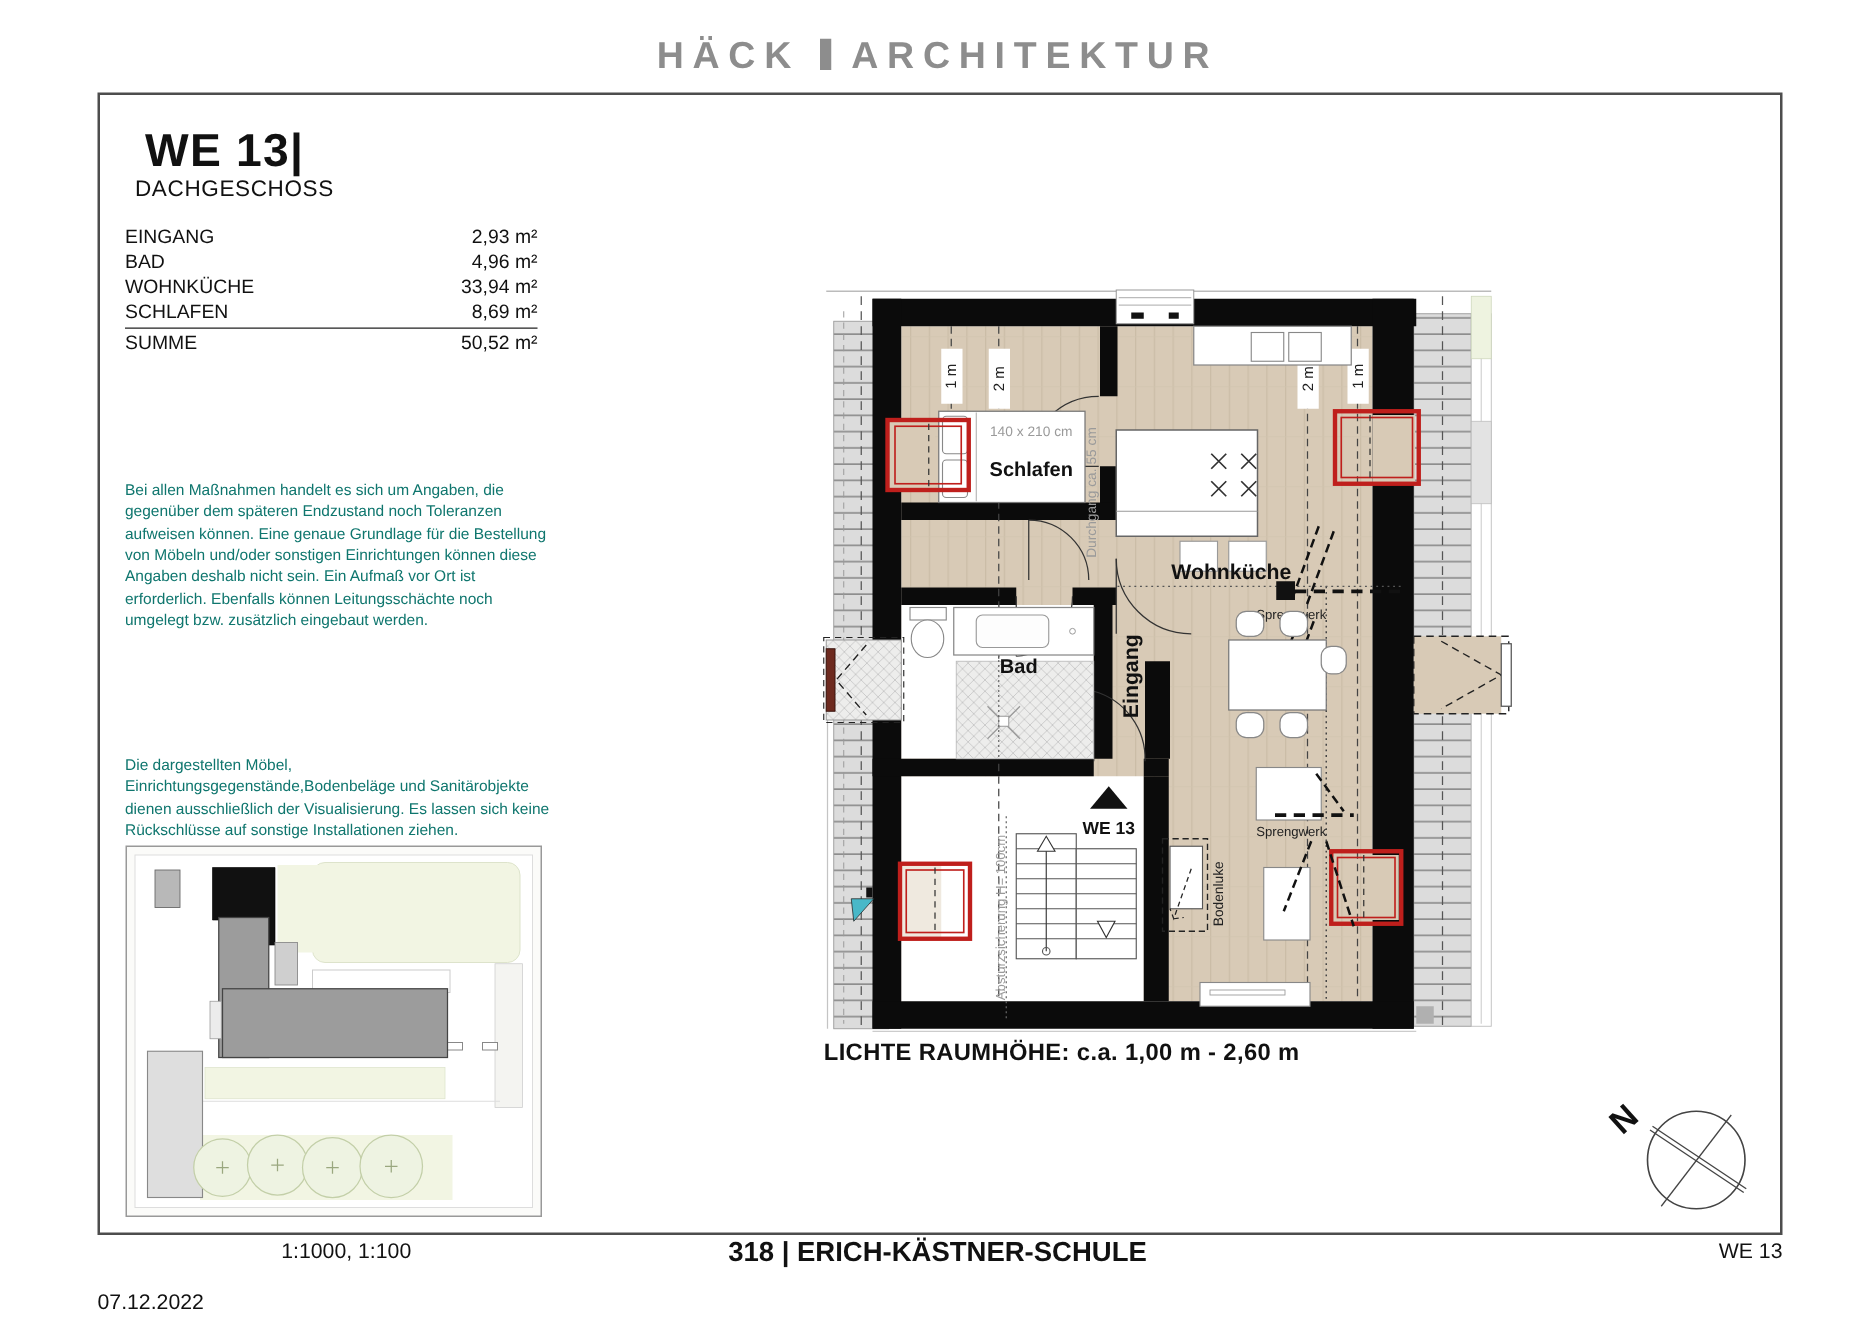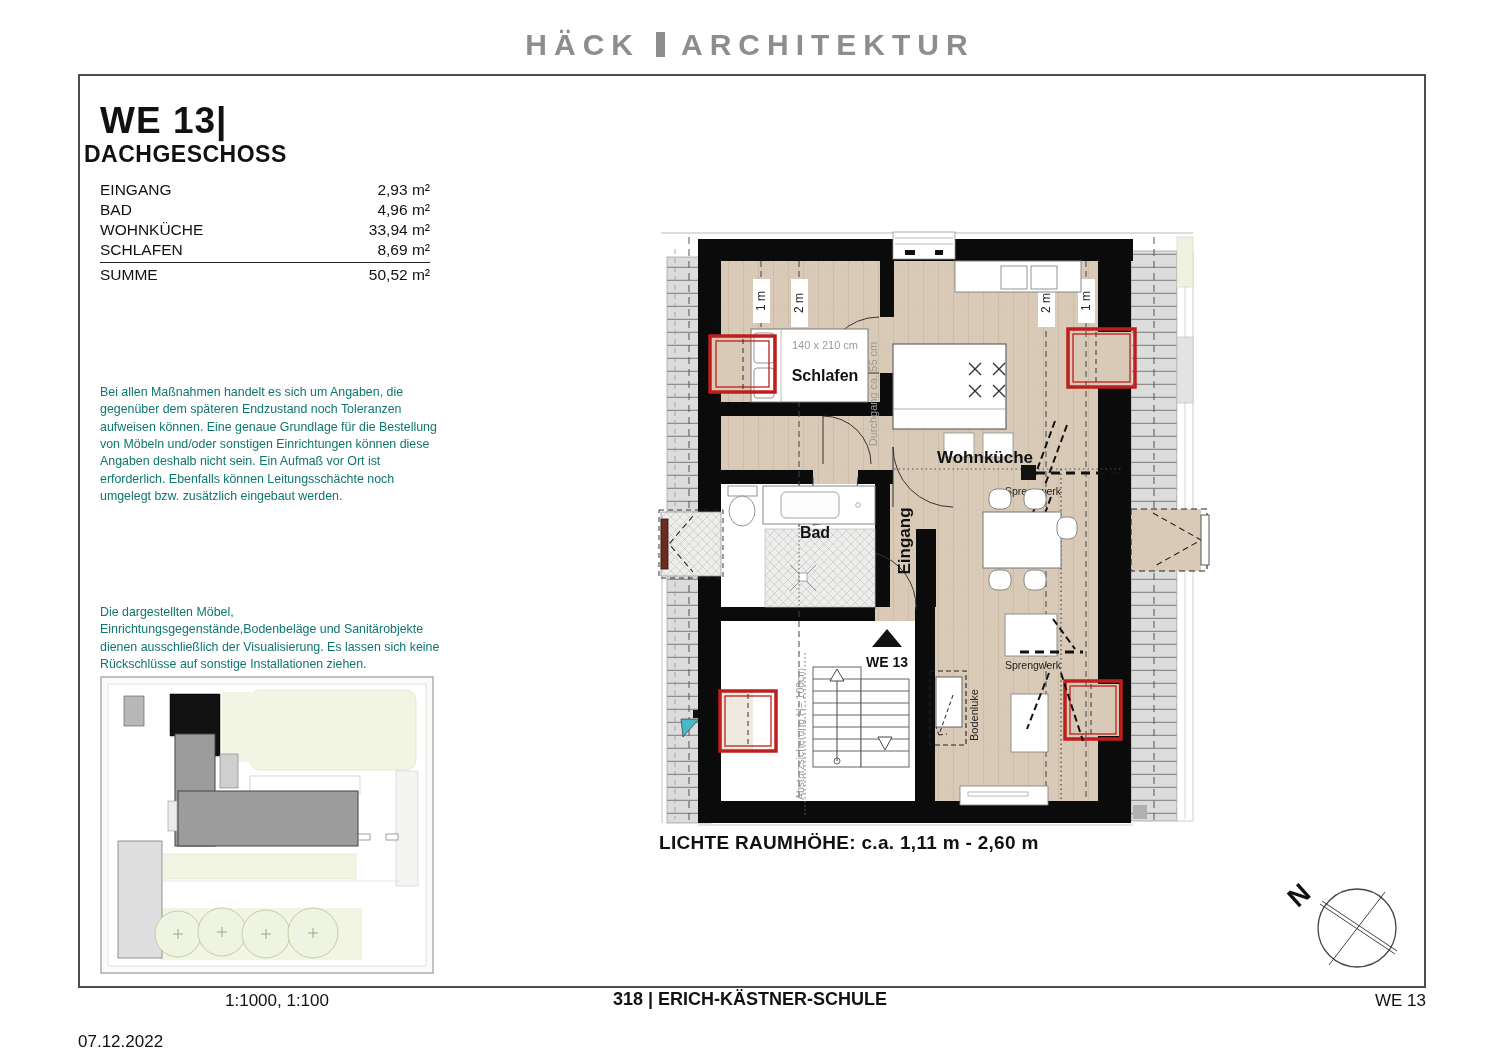--- a/index.html
+++ b/index.html
@@ -5,36 +5,36 @@
   html,body{margin:0;padding:0;background:#ffffff;}
   #page{position:relative;width:1500px;height:1061px;background:#ffffff;overflow:hidden;
         font-family:"Liberation Sans", sans-serif;color:#111;}
   
   .brand{position:absolute;top:28px;left:0;width:100%;text-align:center;color:#8d8d8d;
          font-size:30px;font-weight:bold;letter-spacing:7px;}
   .brand .bar{display:inline-block;width:9px;height:25px;background:#8d8d8d;margin:0 16px;vertical-align:-2px;}
   
   .frame{position:absolute;left:78px;top:74px;width:1344px;height:910px;border:2px solid #4d4d4d;background:#fff;}
   
-  .unit-title{position:absolute;left:100px;top:100px;font-size:37px;font-weight:bold;letter-spacing:1px;text-align:center;}
-  .floor-title{position:absolute;left:84px;top:141px;font-size:23px;letter-spacing:.5px;font-weight:bold;}
+  .unit-title{position:absolute;left:116px;top:100px;font-size:37px;font-weight:bold;letter-spacing:1px;text-align:center;}
+  .floor-title{position:absolute;left:108px;top:141px;font-size:18px;letter-spacing:.5px;}
   
   .area-table{position:absolute;left:100px;top:180px;width:330px;font-size:15.5px;}
   .area-row{display:flex;justify-content:space-between;line-height:20px;}
   .area-row.rule{border-bottom:1.6px solid #222;padding-bottom:2px;}
   .area-row.sum{font-weight:normal;padding-top:2px;}
   
   .note{position:absolute;left:100px;width:348px;font-size:12.4px;line-height:1.40;color:#0f766e;}
   .note.n1{top:384px;} .note.n2{top:516px;} .note.n3{top:604px;}
   
   .height-note{position:absolute;left:659px;top:832px;font-size:19px;font-weight:bold;letter-spacing:.3px;}
   
   .footer-date{position:absolute;left:78px;top:991px;font-size:17px;margin-top:41px;}
   .footer-scales{position:absolute;left:225px;top:991px;font-size:17px;text-align:right;}
-  .footer-project{position:absolute;left:0;top:989px;width:100%;text-align:center;font-size:18px;font-weight:bold;}
+  .footer-project{position:absolute;left:0;top:989px;width:100%;text-align:center;font-size:22px;font-weight:bold;}
   .footer-unit{position:absolute;right:74px;top:991px;font-size:17px;}
   svg text{font-family:"Liberation Sans", sans-serif;}
 </style>
 </head>
 <body>
 
 <div id="page">
 
   <div class="brand">
     <span>HÄCK</span><span class="bar"></span><span>ARCHITEKTUR</span>
@@ -372,21 +372,21 @@
       </g>
       <text x="380" y="440" font-size="10.5" fill="#222" text-anchor="middle">Sprengwerk</text>
     </g>
 
     <polygon points="28,490 46,490 30,508" fill="#49b8c8" stroke="#222" stroke-width="0.6"></polygon>
     <rect x="40" y="481" width="5" height="8" fill="#111"></rect>
     <rect x="480" y="576" width="14" height="14" fill="#b0b0b0"></rect>
     <line x1="45" y1="596" x2="480" y2="596" stroke="#ccc" stroke-width="1"></line>
   </svg>
 
-  <div class="height-note">LICHTE RAUMHÖHE: c.a. 1,11 m - 2,60 m</div>
+  <div class="height-note">LICHTE RAUMHÖHE: c.a. 1,00 m - 2,60 m</div>
 
   <svg style="position:absolute;left:1283px;top:868px;" width="136" height="112" viewBox="0 0 136 112">
     <circle cx="74" cy="60" r="39" fill="none" stroke="#444" stroke-width="1.3"></circle>
     <g stroke="#444" stroke-width="1">
       <line x1="37" y1="36" x2="112" y2="86"></line>
       <line x1="39" y1="33" x2="114" y2="83"></line>
       <line x1="46" y1="97" x2="102" y2="24"></line>
     </g>
     <text transform="rotate(-42 22 34)" x="22" y="34" font-size="27" font-weight="bold" fill="#111" text-anchor="middle">N</text>
   </svg>

